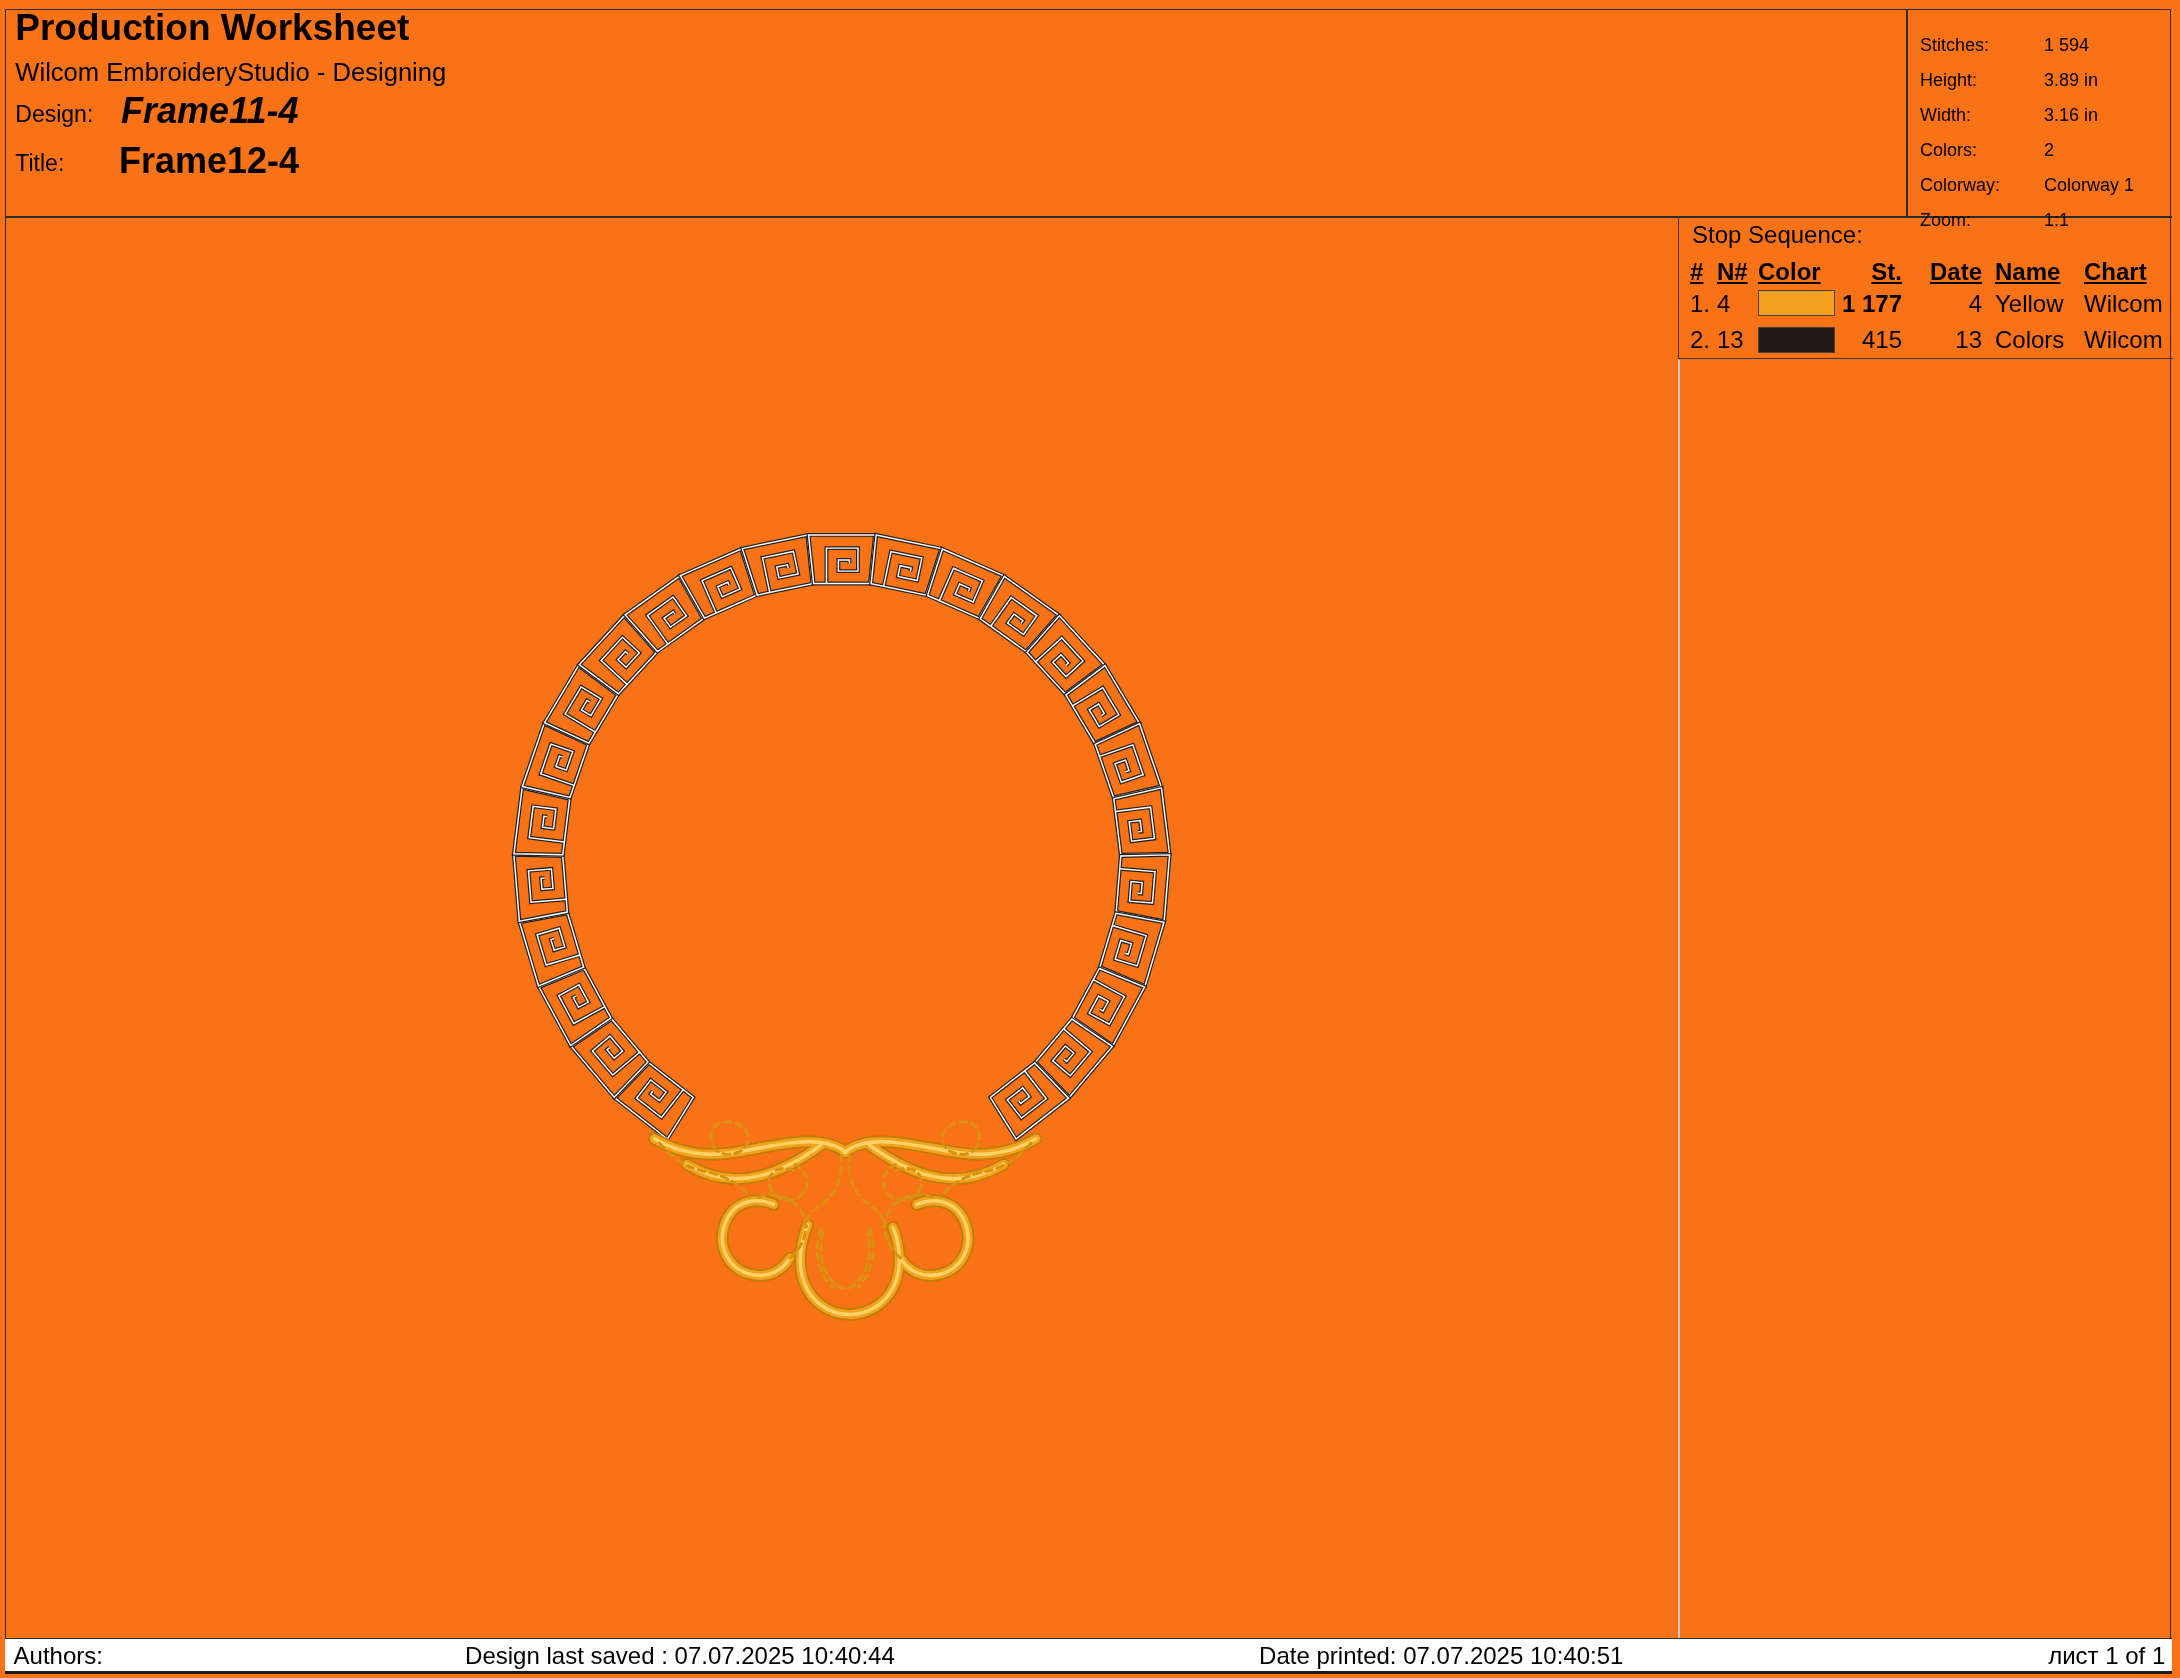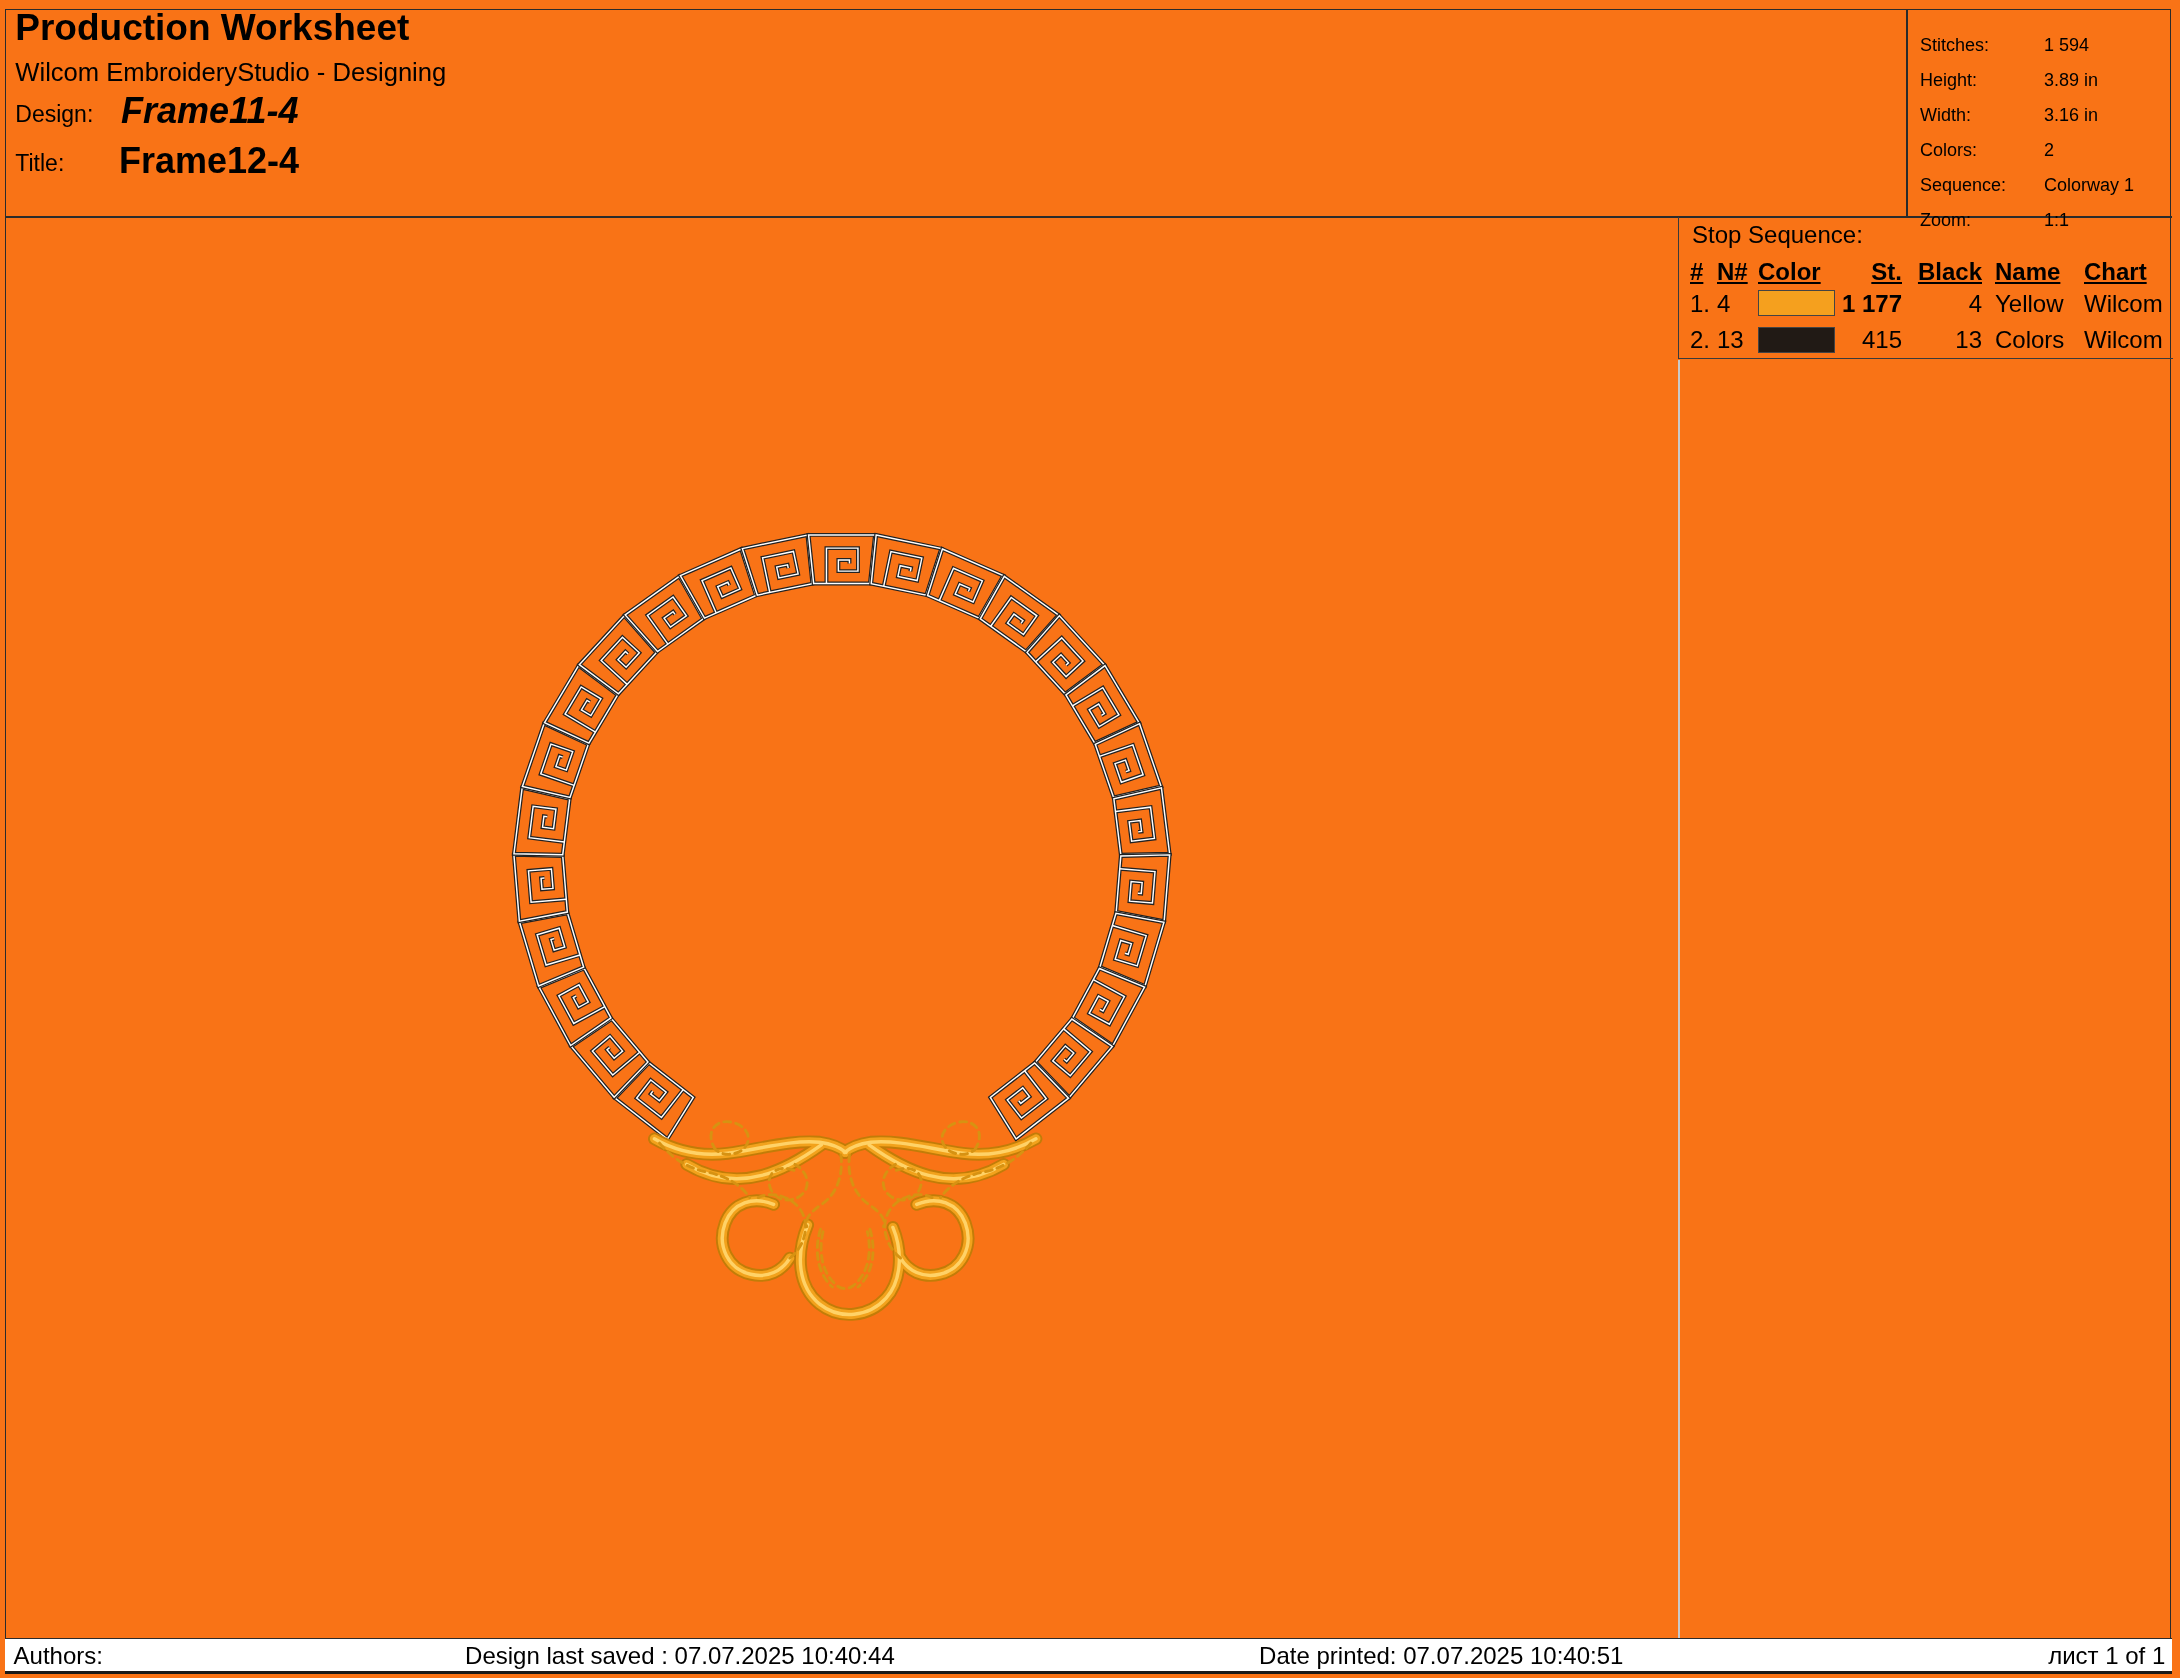--- a/index.html
+++ b/index.html
@@ -263,38 +263,38 @@
     </div>
     <div class="info-row">
       <span class="info-label">Width:</span>
       <span class="info-value">3.16 in</span>
     </div>
     <div class="info-row">
       <span class="info-label">Colors:</span>
       <span class="info-value">2</span>
     </div>
     <div class="info-row">
-      <span class="info-label">Sequence:</span>
+      <span class="info-label">Colorway:</span>
       <span class="info-value">Colorway 1</span>
     </div>
     <div class="info-row">
       <span class="info-label">Zoom:</span>
       <span class="info-value">1:1</span>
     </div>
   </div>
 
   <div class="abs stop-box"></div>
   <div class="abs stop-panel-line"></div>
   <div class="abs stop-title">Stop Sequence:</div>
 
   <div class="abs col-head" style="left:1690px;">#</div>
   <div class="abs col-head" style="left:1717px;">N#</div>
   <div class="abs col-head" style="left:1758px;">Color</div>
   <div class="abs col-head right" style="left:1806px;width:96px;">St.</div>
-  <div class="abs col-head right" style="left:1917px;width:65px;">Black</div>
+  <div class="abs col-head right" style="left:1917px;width:65px;">Date</div>
   <div class="abs col-head" style="left:1995px;">Name</div>
   <div class="abs col-head" style="left:2084px;">Chart</div>
 
   <div>
     <div class="abs cell" style="left:1690px;top:290px;">1.</div>
     <div class="abs cell" style="left:1717px;top:290px;">4</div>
     <div class="abs swatch" style="left: 1758px; top: 290px; background-color: rgb(245, 160, 30);"></div>
     <div class="abs cell right" style="left:1806px;top:290px;width:96px;font-weight:bold;">1 177</div>
     <div class="abs cell right" style="left:1917px;top:290px;width:65px;">4</div>
     <div class="abs cell" style="left:1995px;top:290px;">Yellow</div>

